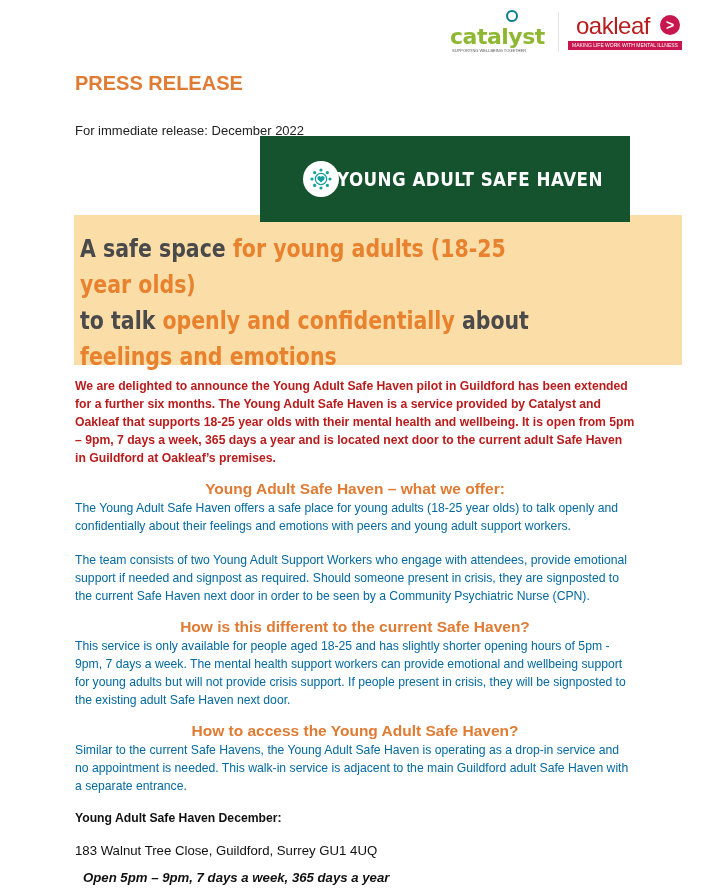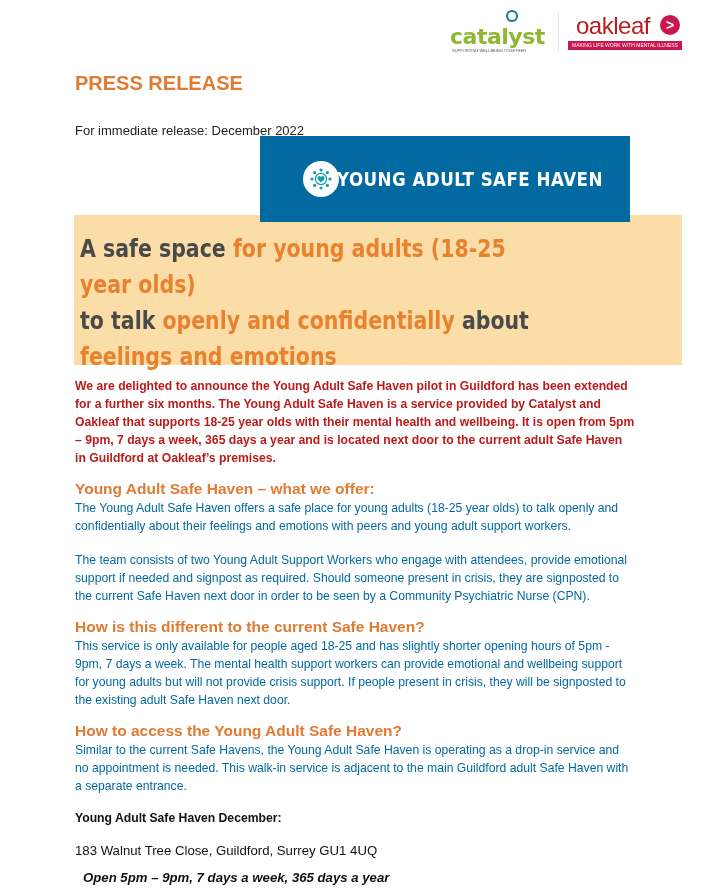--- a/index.html
+++ b/index.html
@@ -43,21 +43,21 @@
     }
 
     .press-title {
       position: absolute; left: 75px; top: 72px;
       font-size: 20px; font-weight: bold; color: #e07b34; margin: 0;
     }
     .release-date { position: absolute; left: 75px; top: 108px; font-size: 13px; color: #222; margin-top: 15px; }
 
     .teal-banner {
       position: absolute; left: 260px; top: 136px; width: 370px; height: 86px;
-      background: #0369a1; z-index: 2;
+      background: #14532d; z-index: 2;
     }
     .banner-icon {
       position: absolute; left: 43px; top: 25px; width: 36px; height: 36px;
       border-radius: 50%; background: #ffffff;
     }
     .banner-icon svg { position: absolute; left: 6px; top: 6px; }
     .banner-title {
       position: absolute; left: 77px; top: 32px;
       color: #ffffff; font-family: "DejaVu Sans", sans-serif; font-weight: bold;
       font-size: 19px; letter-spacing: 0.5px; transform: scaleX(0.88); transform-origin: left center;
@@ -72,21 +72,21 @@
       position: absolute; left: 6px; top: 16px; width: 560px;
       font-family: "DejaVu Sans", sans-serif; font-weight: bold;
       font-size: 25px; line-height: 36px; color: #4a4a4a;
       transform: scaleX(0.82); transform-origin: left top; margin: 0;
     }
     .tagline .hl { color: #e8822f; }
 
     .content { position: absolute; left: 75px; top: 377px; width: 560px; }
     .intro { font-size: 12.2px; font-weight: bold; line-height: 18px; margin: 0; color: #b91c1c; }
     .section-heading {
-      font-size: 15.5px; font-weight: bold; color: #e07b34; margin: 12px 0 0 0; line-height: 20px;
+      font-size: 15.5px; font-weight: bold; color: #e07b34; margin: 12px 0 0 0; line-height: 20px; text-align: center;
     }
     .para { font-size: 12.2px; line-height: 18px; margin: 0; color: #0369a1; }
     .para + .para { margin-top: 16px; }
     .address-label { font-size: 12.2px; font-weight: bold; margin: 14px 0 0 0; line-height: 18px; }
     .address-line { font-size: 13.2px; margin: 14px 0 0 0; line-height: 19px; }
     .hours-line { font-size: 13.2px; font-weight: bold; font-style: italic; margin: 8px; line-height: 19px; }
   </style>
 </head>
 <body>
 

